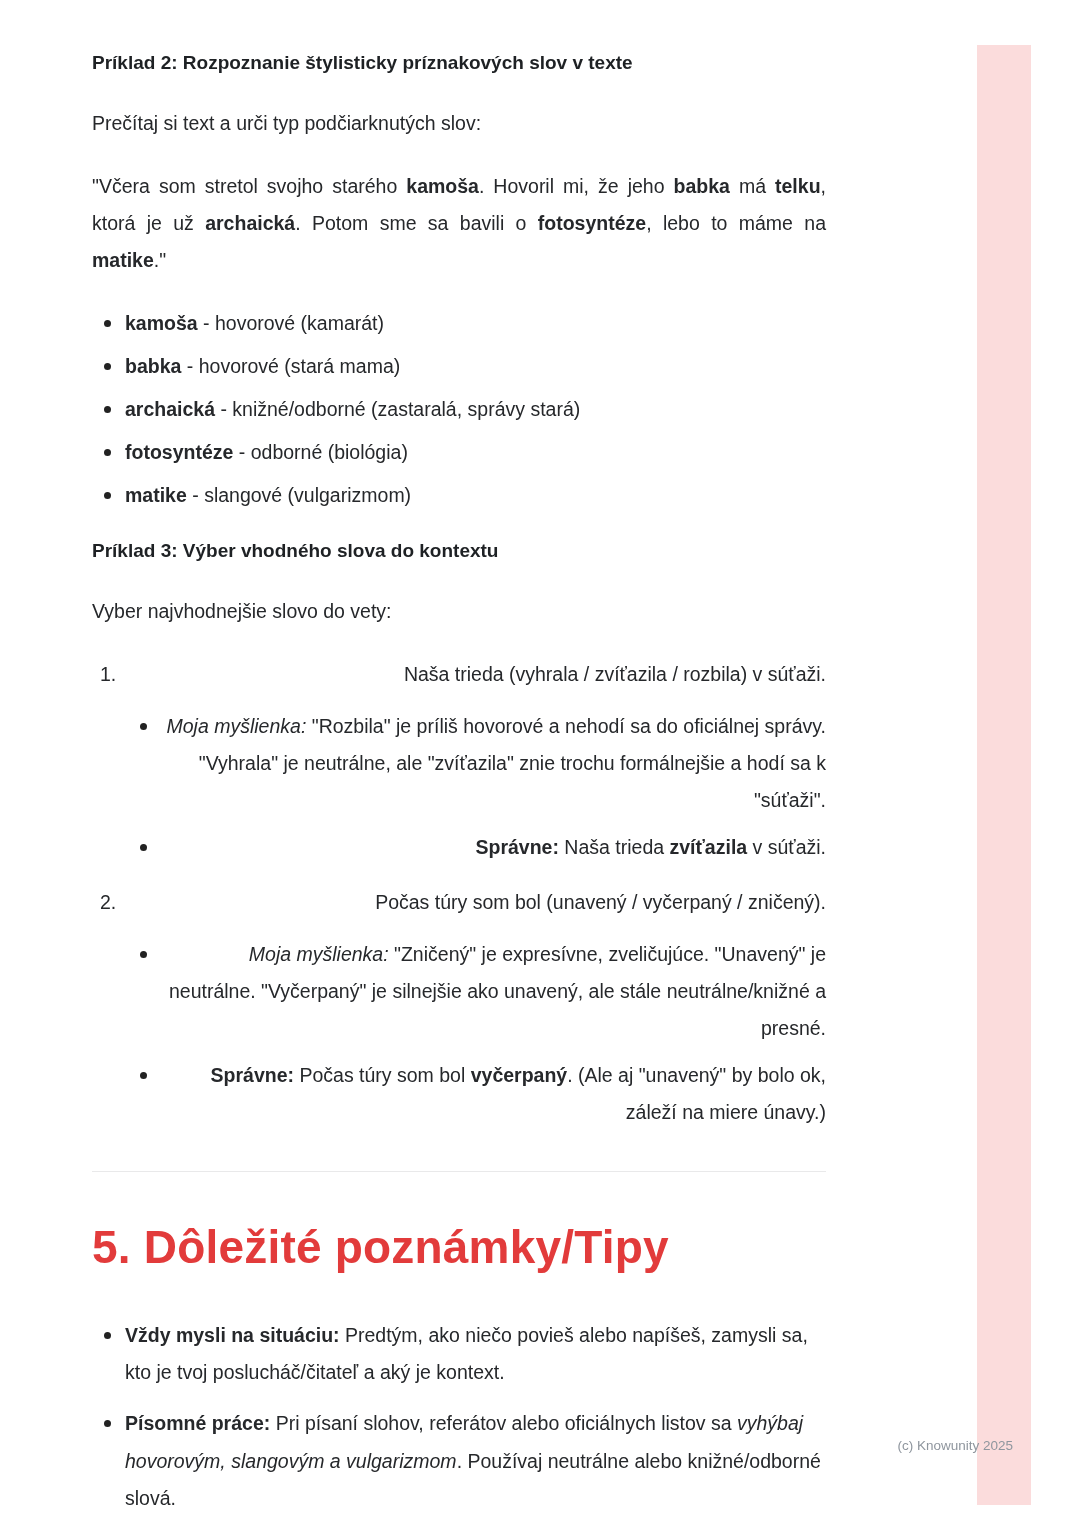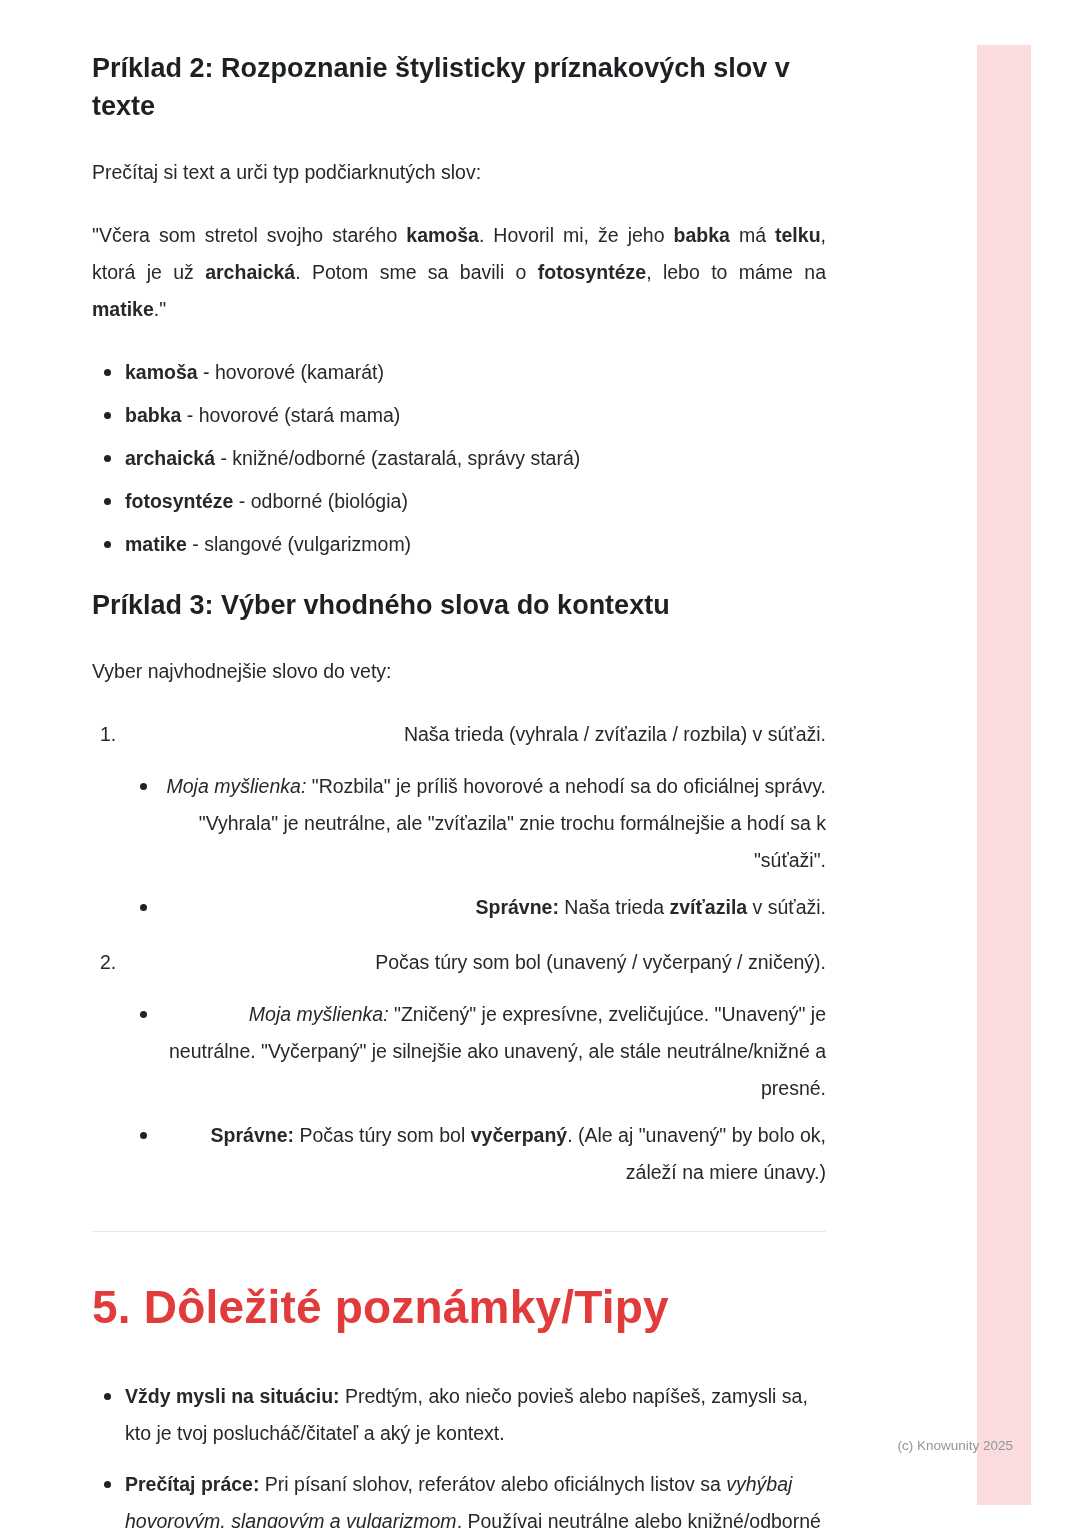--- a/index.html
+++ b/index.html
@@ -20,21 +20,21 @@
     height: 1460px;
     background: var(--stripe-pink, #fbdcdc);
   }
   .content {
     position: absolute;
     left: 92px;
     top: 50px;
     width: 734px;
   }
   .h-sub {
-    font-size: 27px;
+    font-size: 19px;
     font-weight: 700;
     line-height: 1.4;
     margin: 0 0 28px;
     color: #1e2124;
   }
   p {
     font-size: 19.5px;
     line-height: 1.9;
     margin: 0 0 26px;
   }
@@ -158,20 +158,20 @@
         </ul>
       </li>
     </ol>
 
     <hr class="divider">
 
     <h1 class="h-red">5. Dôležité poznámky/Tipy</h1>
 
     <ul class="bullets tips">
       <li><span class="b">Vždy mysli na situáciu:</span><span> Predtým, ako niečo povieš alebo napíšeš, zamysli sa, kto je tvoj poslucháč/čitateľ a aký je kontext.</span></li>
-      <li><span class="b">Prečítaj práce:</span><span> Pri písaní slohov, referátov alebo oficiálnych listov sa </span><span class="i">vyhýbaj hovorovým, slangovým a vulgarizmom</span><span>. Používaj neutrálne alebo knižné/odborné slová.</span></li>
+      <li><span class="b">Písomné práce:</span><span> Pri písaní slohov, referátov alebo oficiálnych listov sa </span><span class="i">vyhýbaj hovorovým, slangovým a vulgarizmom</span><span>. Používaj neutrálne alebo knižné/odborné slová.</span></li>
     </ul>
 
   </main>
 
   <div class="footer">(c) Knowunity 2025</div>
 
 </div>
 
 </body></html>

